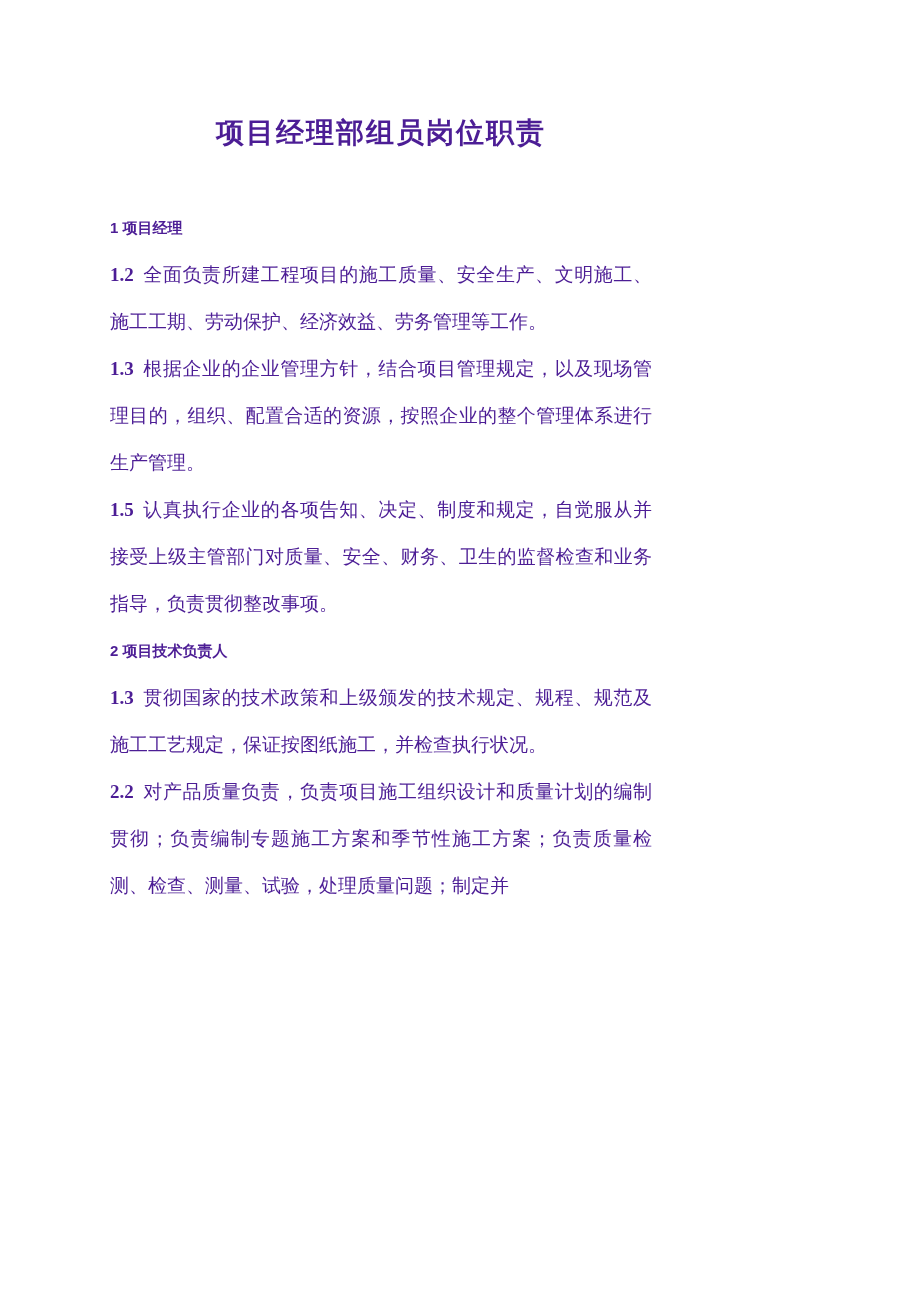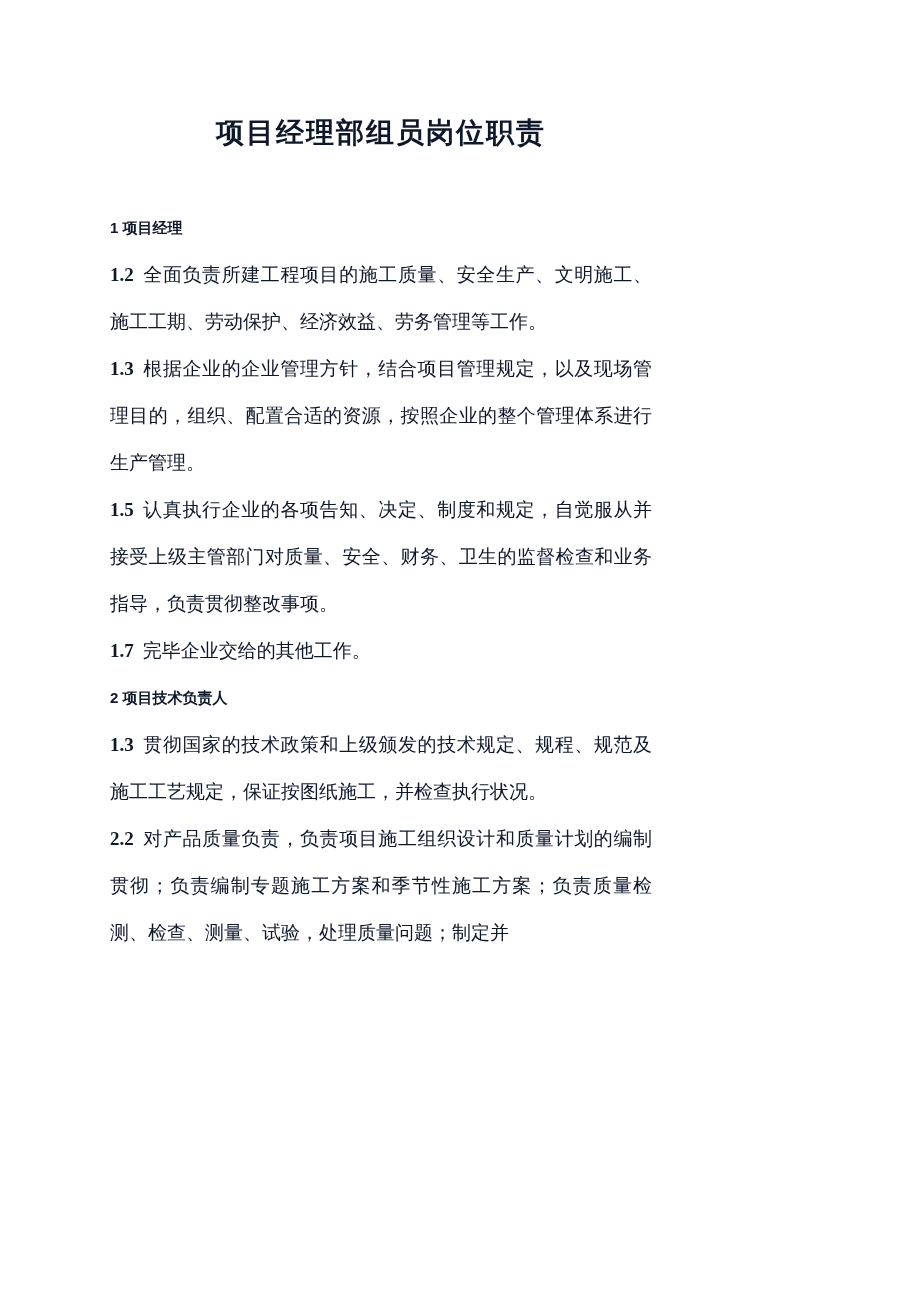--- a/index.html
+++ b/index.html
@@ -5,21 +5,21 @@
   * { margin: 0; padding: 0; box-sizing: border-box; }
   html, body { background: #ffffff; }
   body { width: 920px; }
 
   .page {
     position: relative;
     width: 760px;
     height: 1302px;
     background: #ffffff;
     overflow: hidden;
-    color: #0f172a;
+    color: #4c1d95;
     font-family: "Liberation Serif", serif;
   }
 
   .page-inner {
     padding: 112px 108px 0 110px;
   }
 
   .doc-title {
     font-family: "Liberation Sans", sans-serif;
     font-size: 28px;
@@ -62,21 +62,20 @@
 
 
     <p class="clause"><span class="num">1.2</span><span>全面负责所建工程项目的施工质量、安全生产、文明施工、施工工期、劳动保护、经济效益、劳务管理等工作。</span></p>
 
     <p class="clause"><span class="num">1.3</span><span>根据企业的企业管理方针，结合项目管理规定，以及现场管理目的，组织、配置合适的资源，按照企业的整个管理体系进行生产管理。</span></p>
 
 
     <p class="clause"><span class="num">1.5</span><span>认真执行企业的各项告知、决定、制度和规定，自觉服从并接受上级主管部门对质量、安全、财务、卫生的监督检查和业务指导，负责贯彻整改事项。</span></p>
 
 
-    <p class="clause"><span class="num">1.7</span><span>完毕企业交给的其他工作。</span></p>
 
     <h2 class="section-heading">2 项目技术负责人</h2>
 
     <p class="clause"><span class="num">1.3</span><span>贯彻国家的技术政策和上级颁发的技术规定、规程、规范及施工工艺规定，保证按图纸施工，并检查执行状况。</span></p>
 
     <p class="clause"><span class="num">2.2</span><span>对产品质量负责，负责项目施工组织设计和质量计划的编制贯彻；负责编制专题施工方案和季节性施工方案；负责质量检测、检查、测量、试验，处理质量问题；制定并</span></p>
 
   </div>
 </div>
 

